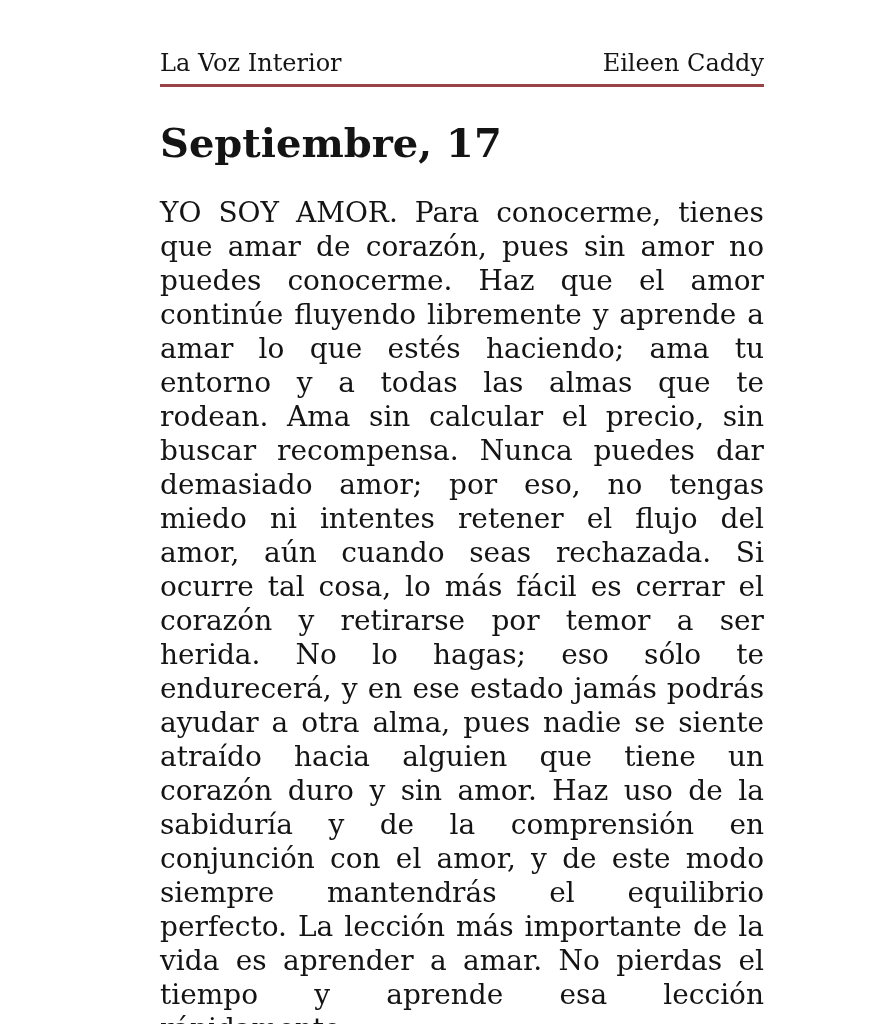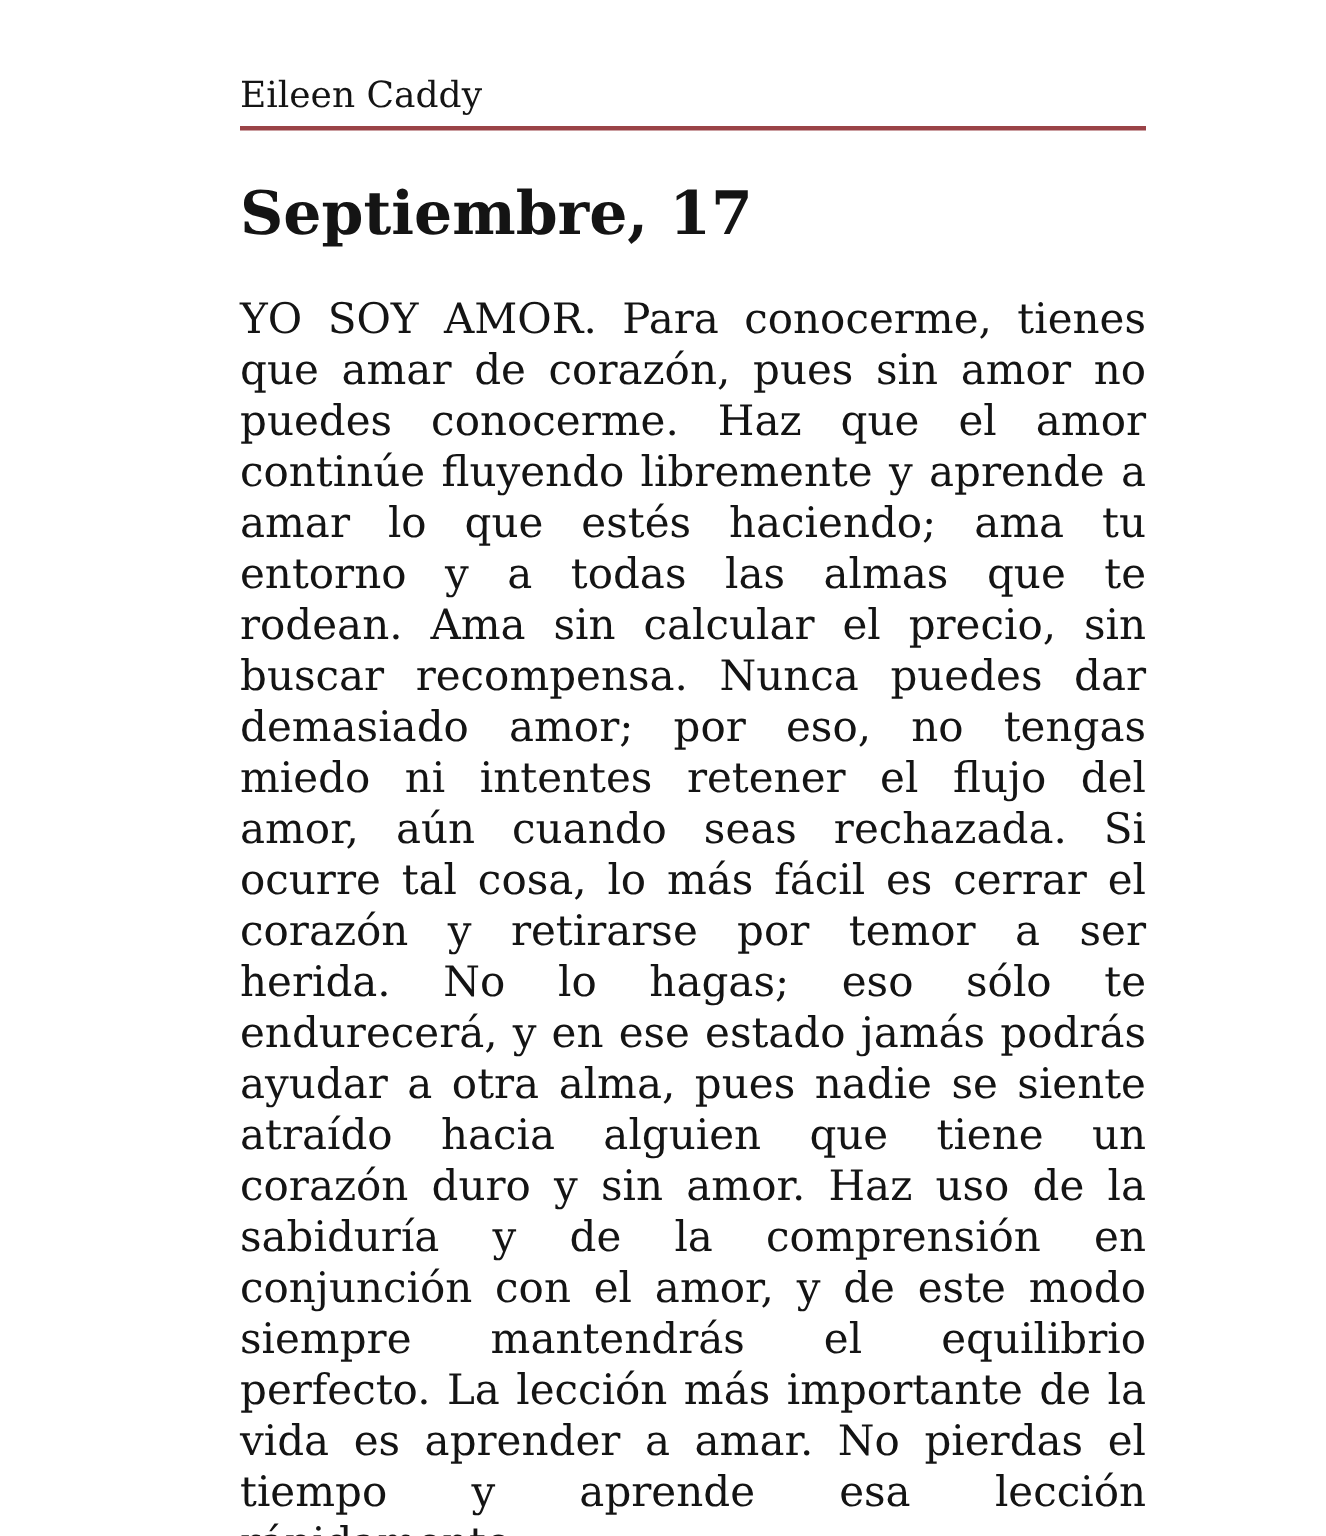--- a/index.html
+++ b/index.html
@@ -47,20 +47,21 @@
     text-align-last: left;
     word-spacing: 0.02em;
   }
 </style>
 </head>
 <body>
 
 <div class="page">
 
   <div class="running-header">
+    <span class="book-title">La Voz Interior</span>
     <span class="author-name">Eileen Caddy</span>
   </div>
 
   <h1 class="date-heading">Septiembre, 17</h1>
 
   <p class="body-text">YO SOY AMOR. Para conocerme, tienes que amar de corazón, pues sin amor no puedes conocerme. Haz que el amor continúe fluyendo libremente y aprende a amar lo que estés haciendo; ama tu entorno y a todas las almas que te rodean. Ama sin calcular el precio, sin buscar recompensa. Nunca puedes dar demasiado amor; por eso, no tengas miedo ni intentes retener el flujo del amor, aún cuando seas rechazada. Si ocurre tal cosa, lo más fácil es cerrar el corazón y retirarse por temor a ser herida. No lo hagas; eso sólo te endurecerá, y en ese estado jamás podrás ayudar a otra alma, pues nadie se siente atraído hacia alguien que tiene un corazón duro y sin amor. Haz uso de la sabiduría y de la comprensión en conjunción con el amor, y de este modo siempre mantendrás el equilibrio perfecto. La lección más importante de la vida es aprender a amar. No pierdas el tiempo y aprende esa lección rápidamente.</p>
 
 </div>
 
 </body></html>

